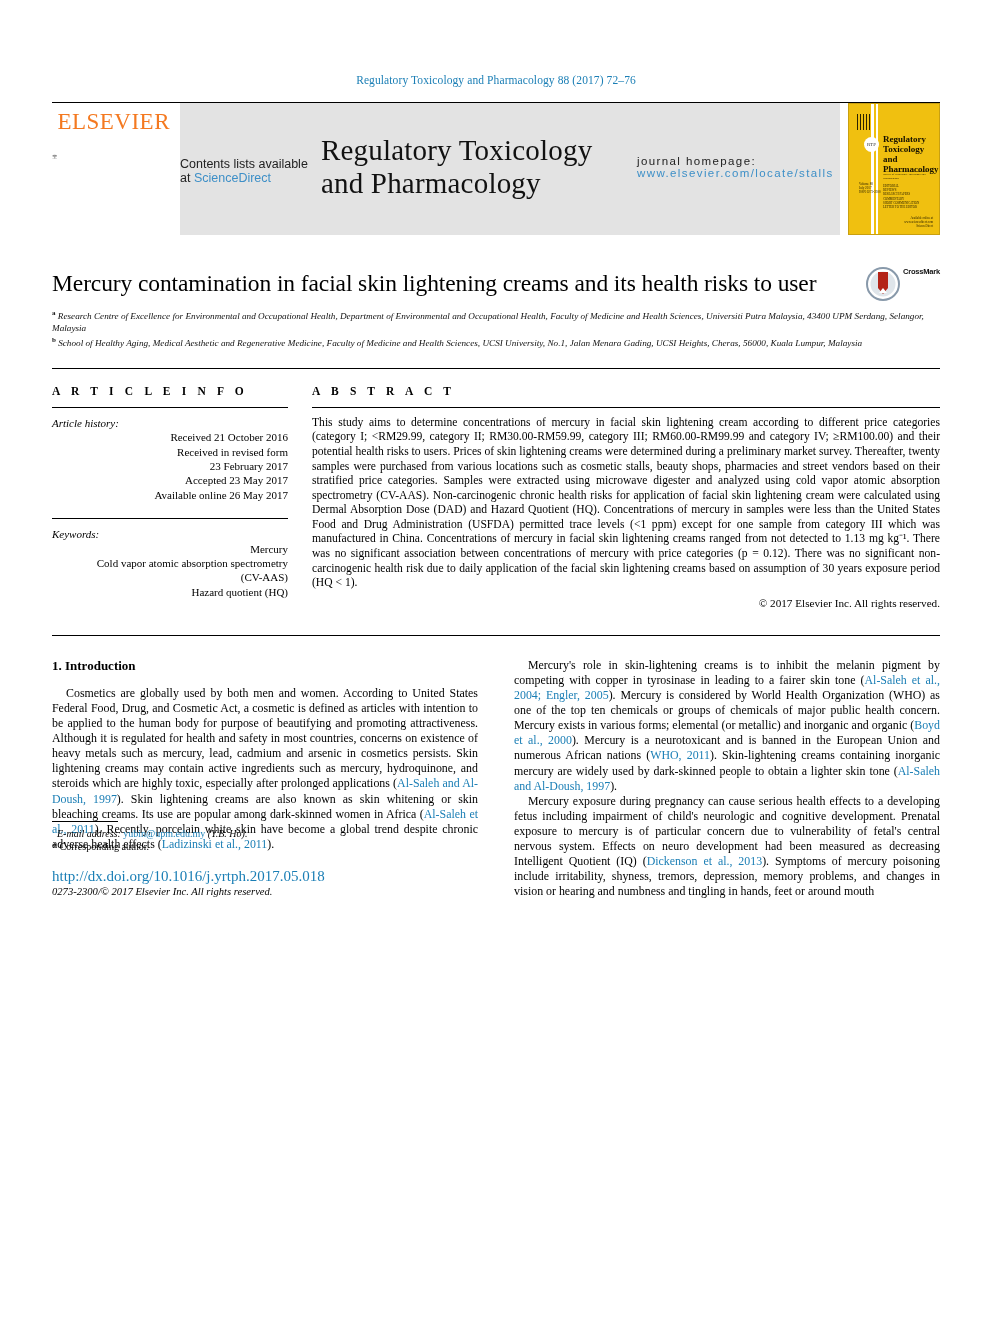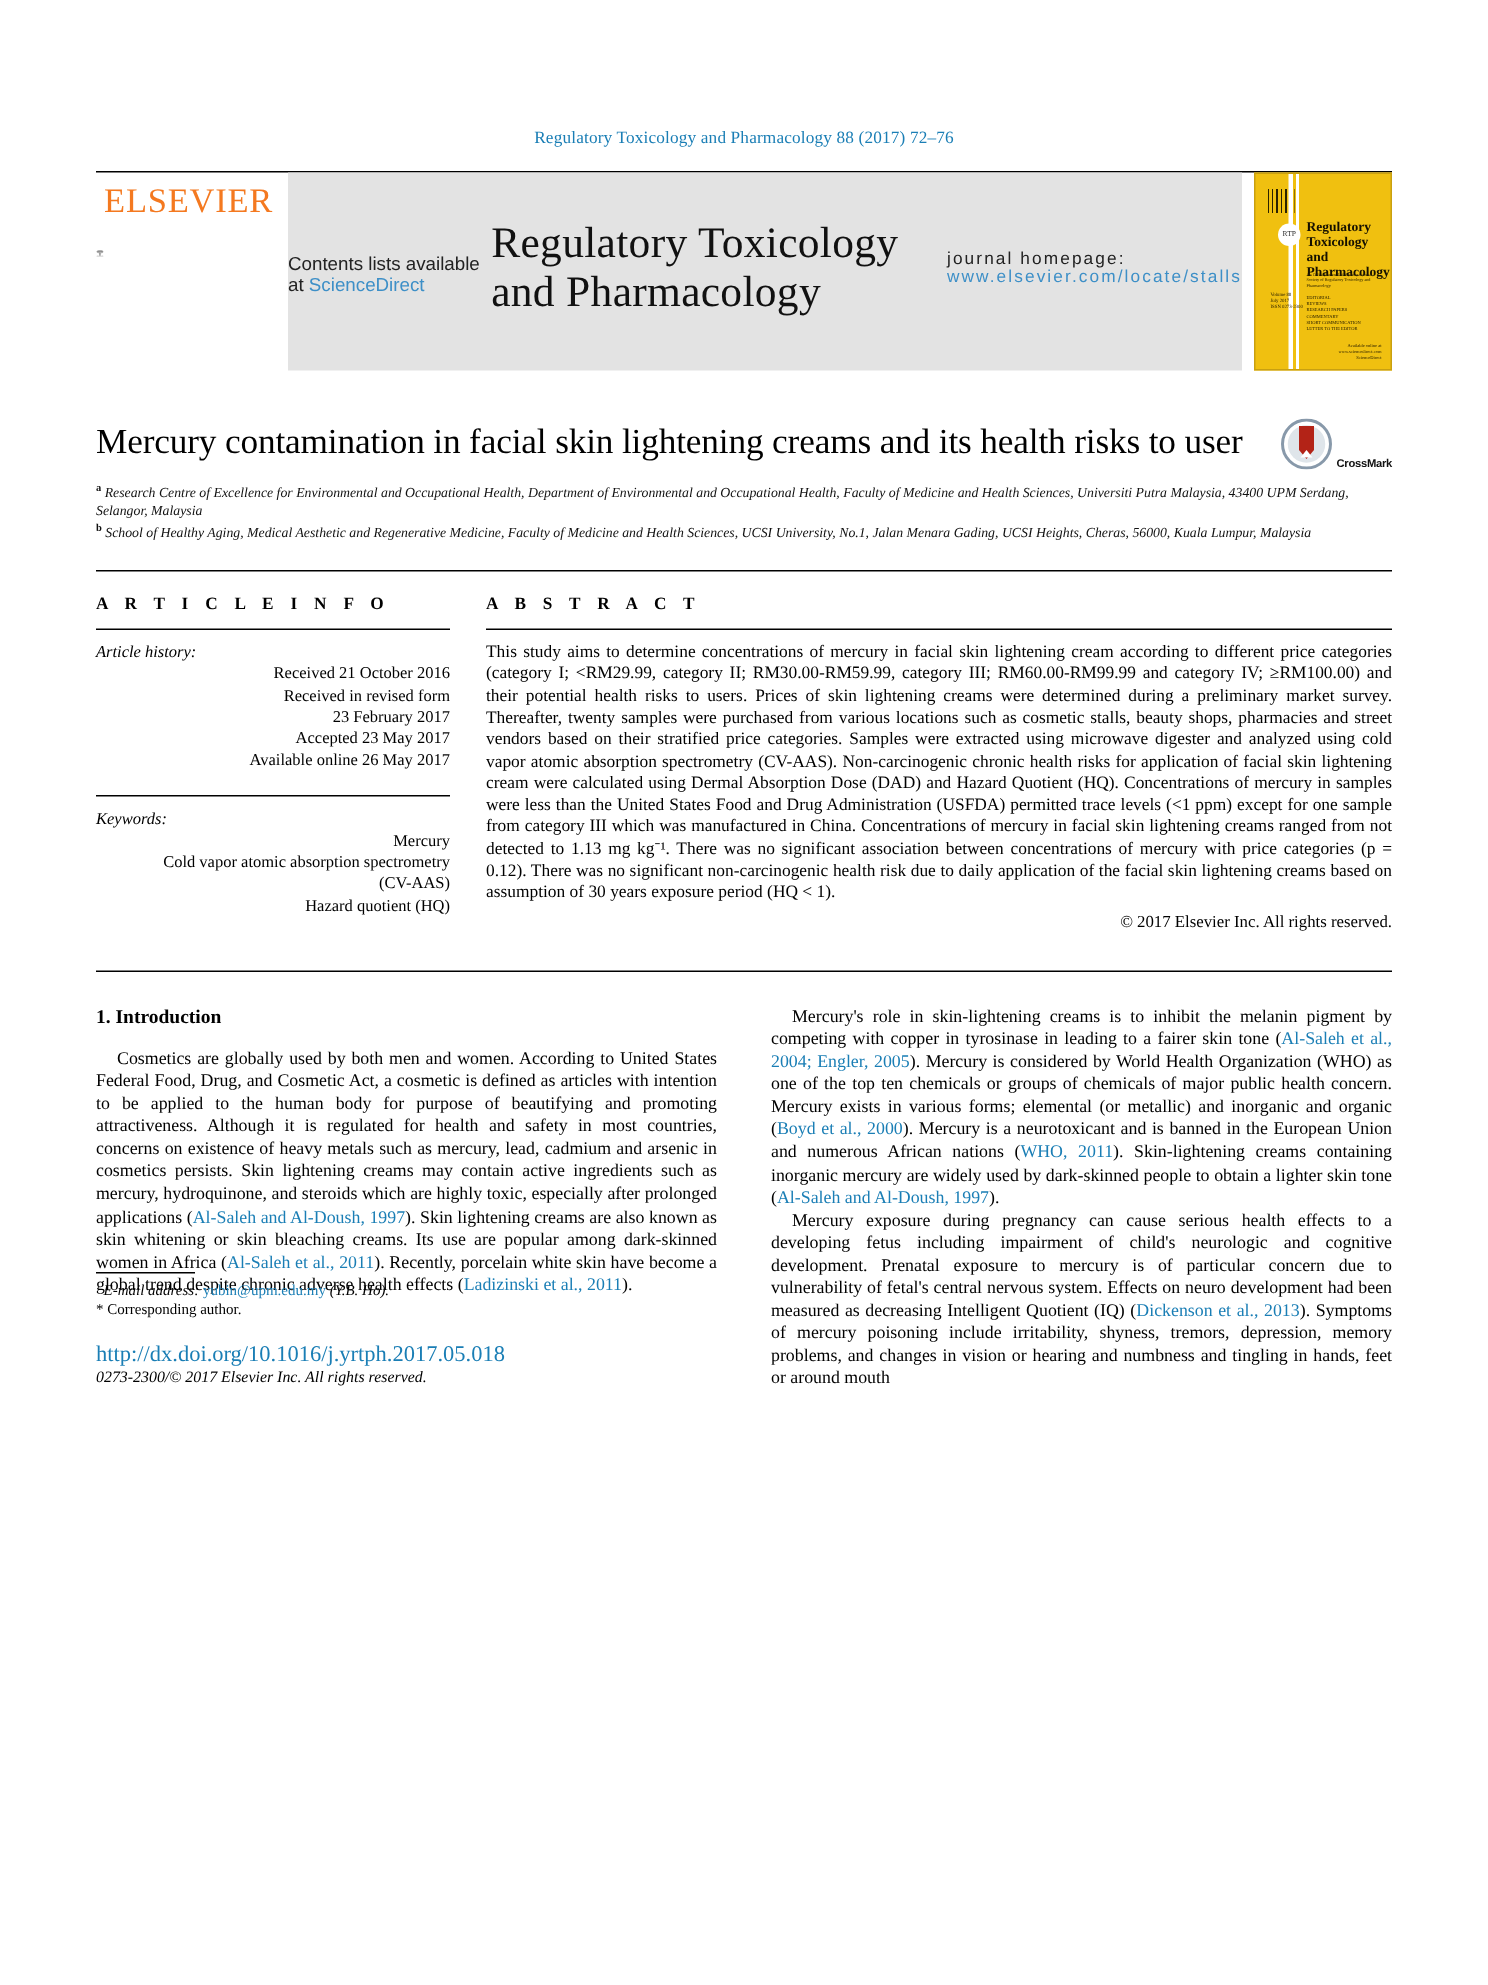--- a/index.html
+++ b/index.html
@@ -7,21 +7,21 @@
     width:992px;height:1323px;
     background:#ffffff;
     font-family:"Liberation Serif", serif;
     color:#000;
     position:relative;
     overflow:hidden;
   }
   .page{
     position:relative;
     width:992px;height:1323px;
-    padding:12px;
+    padding:0;
     box-sizing:border-box;
   }
   
   .running-head{
     text-align:center;
     font-family:"Liberation Serif", serif;
     font-size:11.5px;
     color:#1a7eb5;
     padding-top:74px;
     letter-spacing:.1px;
@@ -140,21 +140,21 @@
     font-family:"Liberation Serif", serif;
     font-size:23.5px;
     font-weight:normal;
     line-height:28px;
     margin:0;
     width:800px;
     letter-spacing:-.1px;
   }
   .crossmark{
     position:absolute;right:0;top:-2px;
-    display:flex;align-items:flex-end;gap:3px;
+    display:flex;align-items:flex-start;gap:3px;
   }
   .crossmark-label{
     font-family:"Liberation Sans", sans-serif;
     font-size:7.5px;font-weight:bold;color:#111;letter-spacing:-.2px;
   }
   .authors{
     font-family:"Liberation Serif", serif;
     font-size:17px;
     margin-top:19px;
     line-height:20px;

